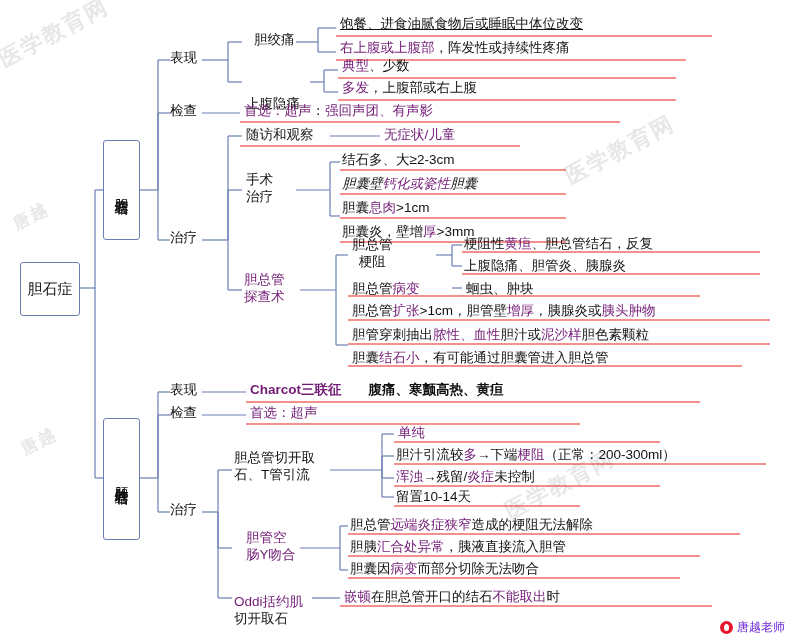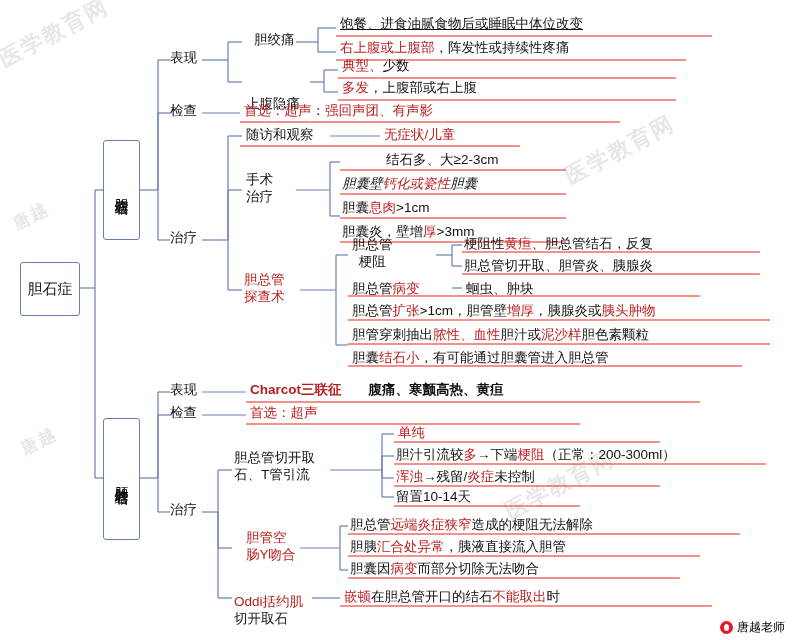--- a/index.html
+++ b/index.html
@@ -26,21 +26,21 @@
   svg.lines{
     position:absolute;left:0;top:0;width:795px;height:640px;
     pointer-events:none;
   }
   .node{
     position:absolute;
     white-space:nowrap;
     line-height:1.25;
   }
   .txt{font-size:13.5px;color:#111;}
-  .red{color:#b91c1c;}
+  .red{color:#701a75;}
   .rootbox{
     position:absolute;
     border:1px solid #6b7fb5;
     border-radius:3px;
     background:#fff;
     display:flex;align-items:center;justify-content:center;
     text-align:center;
     font-size:15px;
     line-height:1.15;
     color:#111;
@@ -54,21 +54,21 @@
     text-align:center;
     font-size:14px;
     line-height:1.2;
     color:#111;
     padding:2px 4px;
     box-sizing:border-box;
   }
   .vlabel{writing-mode:vertical-rl;text-orientation:upright;letter-spacing:1px;}
   .footer{
     position:absolute;right:10px;bottom:4px;
-    font-size:12px;color:#000000;
+    font-size:12px;color:#6d28d9;
     display:flex;align-items:center;gap:4px;
   }
   .weibo-eye{
     display:inline-block;width:13px;height:13px;border-radius:50%;
     background:#e6162d;position:relative;
   }
   .weibo-eye::after{
     content:"";position:absolute;left:4px;top:3px;width:5px;height:7px;
     border-radius:50%;background:#fff;
   }
@@ -267,21 +267,21 @@
   <span>随访和观察</span>
 </div>
 <div class="node txt" style="left:384px;top:127px;">
   <span class="red">无症状/儿童</span>
 </div>
 
 <div class="node txt" style="left:246px;top:172px;text-align:center;">
   <div>手术</div>
   <div>治疗</div>
 </div>
-<div class="node txt" style="left:342px;top:152px;margin-left:44px;">
+<div class="node txt" style="left:342px;top:152px;">
   <span>结石多、大≥2-3cm</span>
 </div>
 <div class="node txt" style="left:342px;top:176px;font-style:italic;">
   <span>胆囊壁</span><span class="red">钙化或瓷性</span><span>胆囊</span>
 </div>
 <div class="node txt" style="left:342px;top:200px;">
   <span>胆囊</span><span class="red">息肉</span><span>&gt;1cm</span>
 </div>
 <div class="node txt" style="left:342px;top:224px;">
   <span>胆囊炎，壁增</span><span class="red">厚</span><span>&gt;3mm</span>
@@ -293,21 +293,21 @@
 </div>
 
 <div class="node txt" style="left:352px;top:237px;text-align:center;">
   <div>胆总管</div>
   <div>梗阻</div>
 </div>
 <div class="node txt" style="left:464px;top:236px;">
   <span>梗阻性</span><span class="red">黄疸</span><span>、胆总管结石，反复</span>
 </div>
 <div class="node txt" style="left:464px;top:258px;">
-  <span>胆总管切开取、胆管炎、胰腺炎</span>
+  <span>上腹隐痛、胆管炎、胰腺炎</span>
 </div>
 
 <div class="node txt" style="left:352px;top:281px;">
   <span>胆总管</span><span class="red">病变</span>
 </div>
 <div class="node txt" style="left:466px;top:281px;">
   <span>蛔虫、肿块</span>
 </div>
 
 <div class="node txt" style="left:352px;top:303px;">

